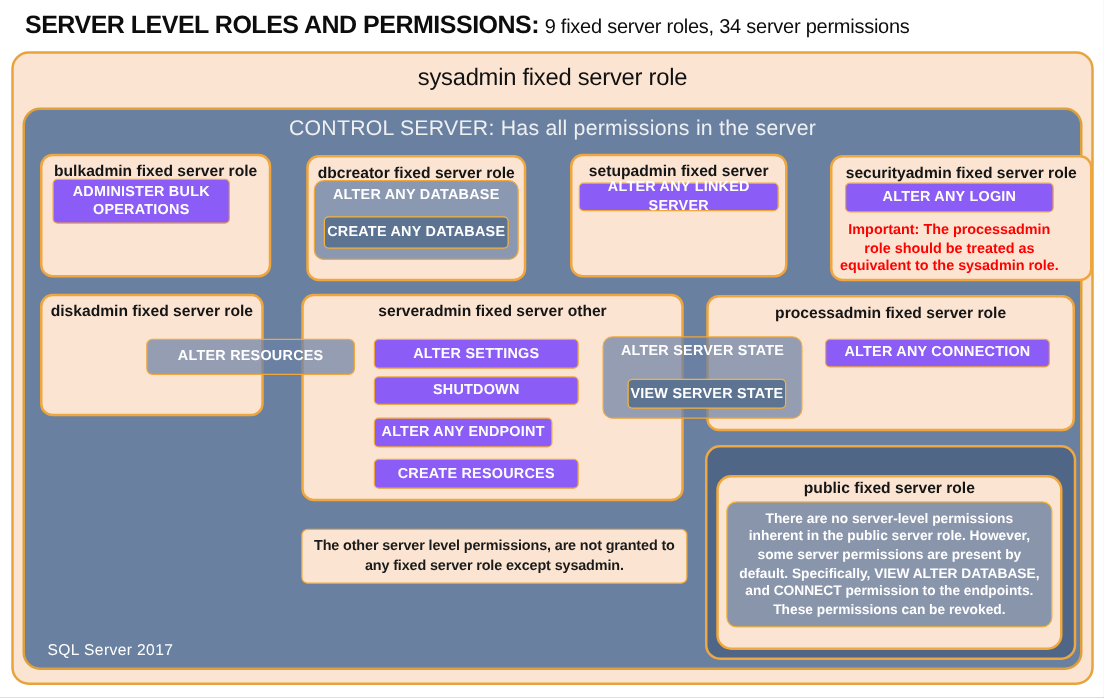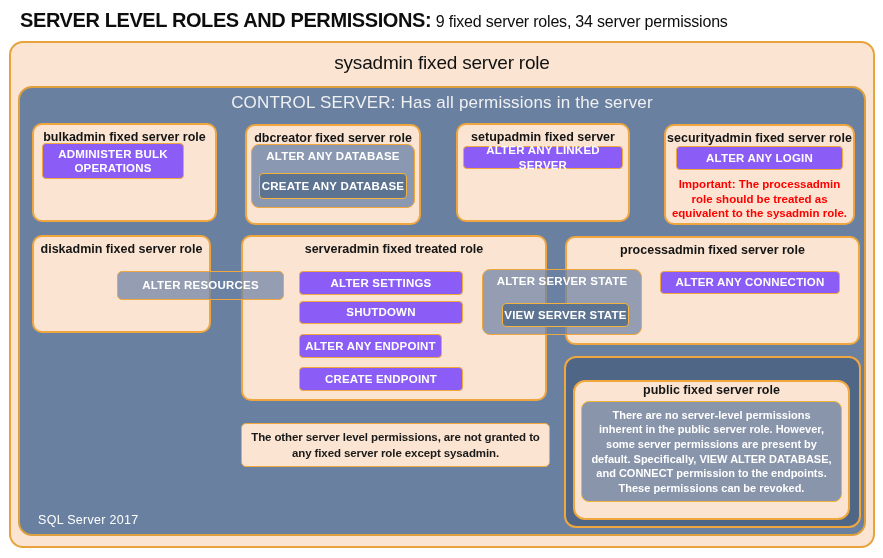--- a/index.html
+++ b/index.html
@@ -91,44 +91,44 @@
   <div class="abs perm-trans" style="left:251px; top:144px; width:164px; height:64px; background:#8a99b1;">
     <div class="wrap-label">ALTER ANY DATABASE</div>
   </div>
   <div class="abs perm perm-dark" style="left:259px; top:173px; width:148px; height:26px;text-align:right;">CREATE ANY DATABASE</div>
 
   <div class="abs role-box" style="left:456px; top:123px; width:174px; height:99px;">
     <div class="role-title">setupadmin fixed server role</div>
   </div>
   <div class="abs perm" style="left:463px; top:146px; width:160px; height:23px;">ALTER ANY LINKED SERVER</div>
 
-  <div class="abs role-box" style="left:664px; top:124px; width:191px; height:101px;">
+  <div class="abs role-box" style="left:664px; top:124px; width:210px; height:101px;">
     <div class="role-title">securityadmin fixed server role</div>
   </div>
   <div class="abs perm" style="left:676px; top:146px; width:167px; height:24px;">ALTER ANY LOGIN</div>
   <div class="abs warning-text" style="left:668px; top:177px; width:183px;">Important: The processadmin role should be treated as equivalent to the sysadmin role.</div>
 
   <div class="abs role-box" style="left:32px; top:235px; width:179px; height:98px;">
     <div class="role-title">diskadmin fixed server role</div>
   </div>
 
   <div class="abs role-box" style="left:241px; top:235px; width:306px; height:166px;">
-    <div class="role-title">serveradmin fixed treated role</div>
+    <div class="role-title">serveradmin fixed server other</div>
   </div>
 
   <div class="abs role-box" style="left:565px; top:236px; width:295px; height:109px;">
     <div class="role-title">processadmin fixed server role</div>
   </div>
 
   <div class="abs perm perm-trans" style="left:117px; top:271px; width:167px; height:29px; border-radius:5px;">ALTER RESOURCES</div>
 
   <div class="abs perm" style="left:299px; top:271px; width:164px; height:24px;">ALTER SETTINGS</div>
   <div class="abs perm" style="left:299px; top:301px; width:164px; height:23px;">SHUTDOWN</div>
   <div class="abs perm" style="left:299px; top:334px; width:143px; height:24px;">ALTER ANY ENDPOINT</div>
-  <div class="abs perm" style="left:299px; top:367px; width:164px; height:24px;">CREATE ENDPOINT</div>
+  <div class="abs perm" style="left:299px; top:367px; width:164px; height:24px;">CREATE RESOURCES</div>
 
   <div class="abs perm-trans" style="left:482px; top:269px; width:160px; height:66px;">
     <div class="wrap-label">ALTER SERVER STATE</div>
   </div>
   <div class="abs perm perm-dark" style="left:502px; top:303px; width:127px; height:24px;">VIEW SERVER STATE</div>
 
   <div class="abs perm" style="left:660px; top:271px; width:180px; height:23px;">ALTER ANY CONNECTION</div>
 
   <div class="abs note-box">The other server level permissions, are not granted to any fixed server role except sysadmin.</div>
 

